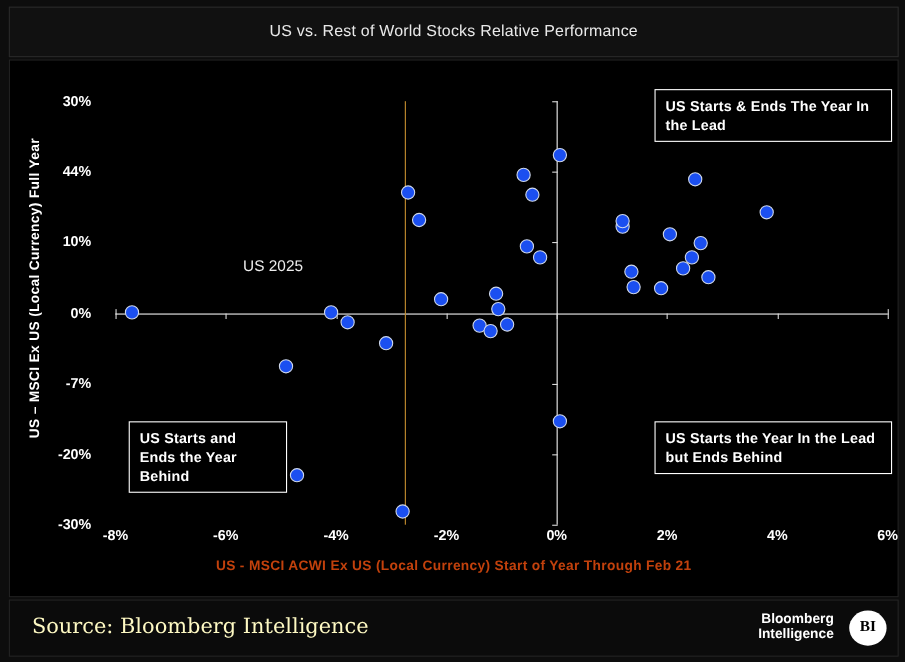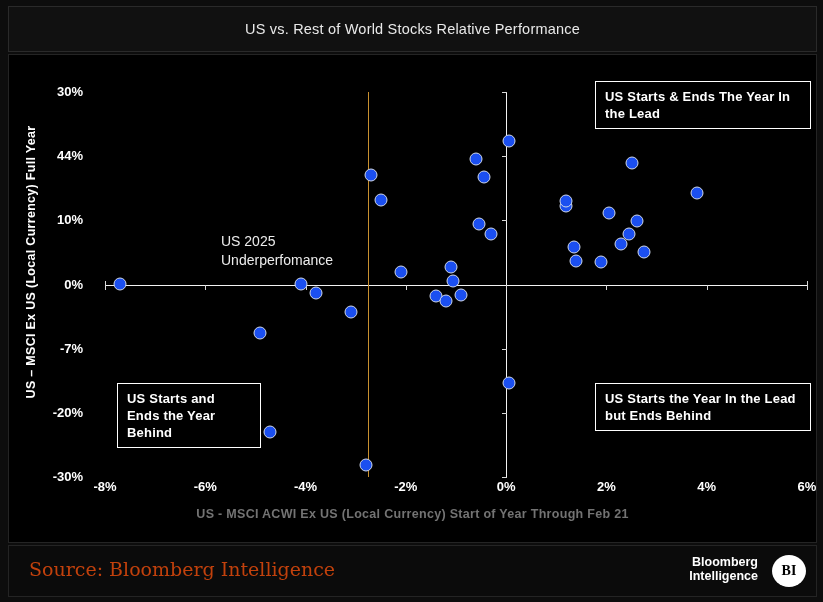--- a/index.html
+++ b/index.html
@@ -3,29 +3,29 @@
 <meta charset="utf-8">
 <style>
   html,body{margin:0;padding:0;background:#0d0d0d;}
   body{font-family:"Liberation Sans",sans-serif;}
   .frame{position:relative;width:823px;height:602px;background:#0d0d0d;overflow:hidden;}
   .titlebar{position:absolute;left:8px;top:6px;width:807px;height:44px;background:#111;
             border:1px solid #2a2a2a;display:flex;align-items:center;justify-content:center;}
   .title{color:#e9e9e9;font-size:14.5px;letter-spacing:.2px;}
   .chartbox{position:absolute;left:8px;top:54px;width:807px;height:487px;background:#000;border:1px solid #242424;}
   .footer{position:absolute;left:8px;top:545px;width:807px;height:50px;background:#0b0b0b;border:1px solid #242424;}
-  .source{position:absolute;left:20px;top:12px;color:#c2410c;font-size:19px;font-family:"DejaVu Serif",serif;}
+  .source{position:absolute;left:20px;top:12px;color:#fef9c3;font-size:19px;font-family:"DejaVu Serif",serif;}
   .blogo{position:absolute;right:58px;top:9px;text-align:right;color:#fff;font-size:12.5px;font-weight:bold;line-height:14px;}
   .bimark{position:absolute;right:10px;top:9px;width:34px;height:32px;border-radius:50%;background:#fff;color:#000;
           font-weight:bold;font-size:14px;display:flex;align-items:center;justify-content:center;font-family:"Liberation Serif",serif;}
   
   .plot{position:absolute;left:0;top:0;width:807px;height:487px;}
   .ylabel{position:absolute;left:-178px;top:200px;width:400px;transform:rotate(-90deg);transform-origin:center;
           color:#fff;font-size:12.5px;font-weight:bold;text-align:center;letter-spacing:.3px;}
-  .xlabel{position:absolute;left:0;top:452px;width:807px;text-align:center;color:#737373;font-size:12.5px;font-weight:bold;letter-spacing:.3px;}
+  .xlabel{position:absolute;left:0;top:452px;width:807px;text-align:center;color:#c2410c;font-size:12.5px;font-weight:bold;letter-spacing:.3px;}
   .ytick{position:absolute;right:0;color:#fff;font-size:13px;font-weight:bold;text-align:right;width:60px;transform:translateY(-8px);}
   .xtick{position:absolute;top:424px;color:#fff;font-size:13px;font-weight:bold;text-align:center;width:60px;}
   .axis-h{position:absolute;height:1px;background:#f2f2f2;}
   .axis-v{position:absolute;width:1px;background:#f2f2f2;}
   .gline{position:absolute;width:1px;background:#c8902f;}
   .tickmark{position:absolute;background:#d8d8d8;}
   .pt{position:absolute;width:13px;height:13px;border-radius:50%;background:#1b4ff0;border:1.5px solid #cfd8ea;
       box-sizing:border-box;transform:translate(-50%,-50%);}
   .callout{position:absolute;background:#000;border:1.5px solid #ffffff;color:#fff;font-size:13px;font-weight:bold;
            line-height:17px;padding:6px 9px;letter-spacing:.2px;}
@@ -41,21 +41,20 @@
   </div>
 
   <div class="chartbox">
     <div class="plot" id="plot">
 
       <div class="ylabel">US – MSCI Ex US (Local Currency) Full Year</div>
       <div class="xlabel">US - MSCI ACWI Ex US (Local Currency) Start of Year Through Feb 21</div>
 
       <div class="freetext" id="marker-note" style="left: 212px; top: 167px; margin-top: 10px;">
           <div>US 2025</div>
-          <div>Underperfomance</div>
         </div>
 
       <div class="callout" id="cal-tr" style="left: 586px; top: 26px; width: 196px;">US Starts &amp; Ends The Year In the Lead</div>
       <div class="callout" id="cal-bl" style="left: 108px; top: 328px; width: 124px;">US Starts and Ends the Year Behind</div>
       <div class="callout" id="cal-br" style="left: 586px; top: 328px; width: 196px;">US Starts the Year In the Lead but Ends Behind</div>
     <div class="axis-h" style="left: 96px; top: 229.5px; width: 702px;"></div>
         <div class="axis-v" style="left: 497.143px; top: 37px; height: 385px;"></div>
         <div class="gline" style="left: 359.25px; top: 37px; height: 385px;"></div>
         <div class="ytick" style="left: 14px; top: 37px; text-align: right;">30%</div>
         <div class="tickmark" style="left: 493.143px; top: 37px; width: 5px; height: 1px;"></div>

